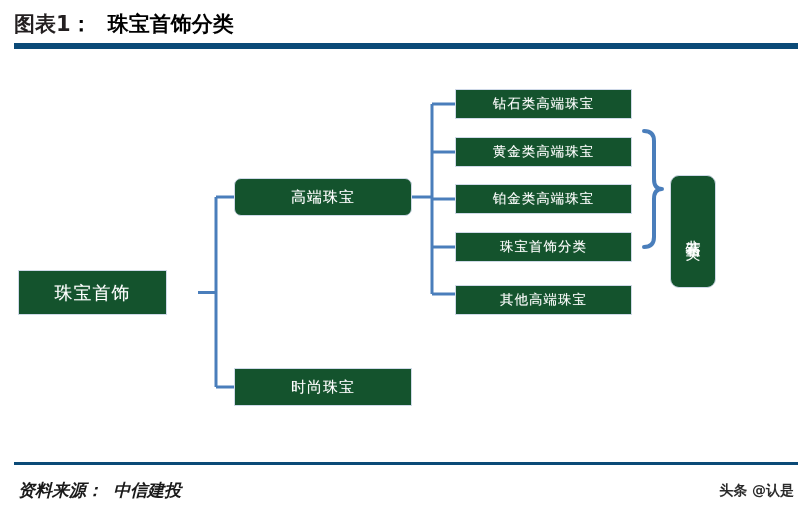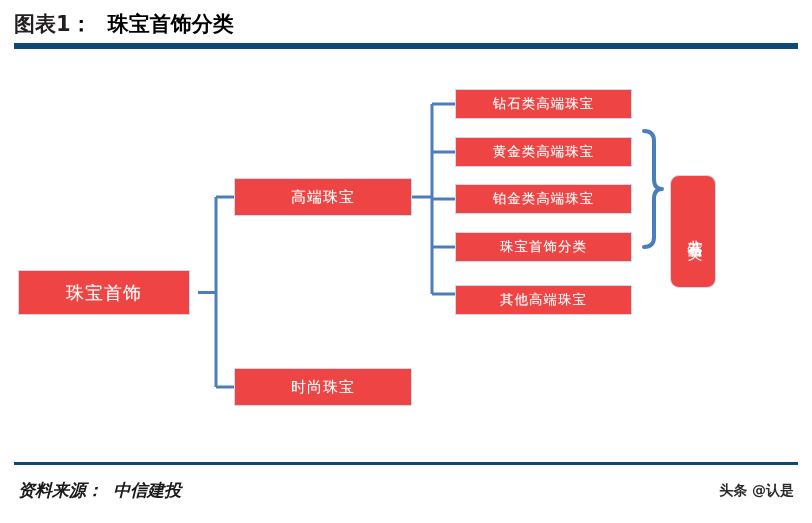--- a/index.html
+++ b/index.html
@@ -84,46 +84,46 @@
   #diagram {
     position: absolute;
     left: 0;
     top: 55px;
     width: 812px;
     height: 400px;
   }
 
   .node {
     position: absolute;
-    background: #ef4444;
+    background: #14532d;
     border: 1px solid #cfd9e8;
     box-sizing: border-box;
     color: #ffffff;
     display: flex;
     align-items: center;
     justify-content: center;
-    font-family: Liberation Mono, monospace;
+    font-family: Liberation Sans, sans-serif;
     letter-spacing: 1px;
     text-shadow: 0 0 1px rgba(255,255,255,0.35);
   }
 
   .node-root {
     left: 18px;
     top: 215px;
-    width: 172px;
+    width: 149px;
     height: 45px;
     font-size: 18px;
   }
   .node-mid {
     left: 234px;
     width: 178px;
     height: 38px;
     font-size: 15px;
   }
-  .node-mid.m0 { top: 123px; }
+  .node-mid.m0 { top: 123px; border-radius: 7px; }
   .node-mid.m1 { top: 313px; }
 
   .node-leaf {
     left: 455px;
     width: 177px;
     height: 30px;
     font-size: 13.5px;
   }
   .node-leaf.l0 { top: 34px; }
   .node-leaf.l1 { top: 82px; }

